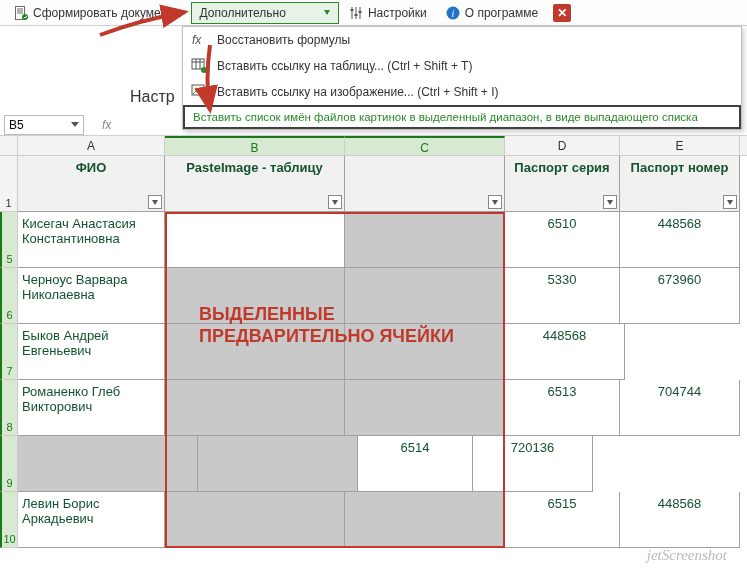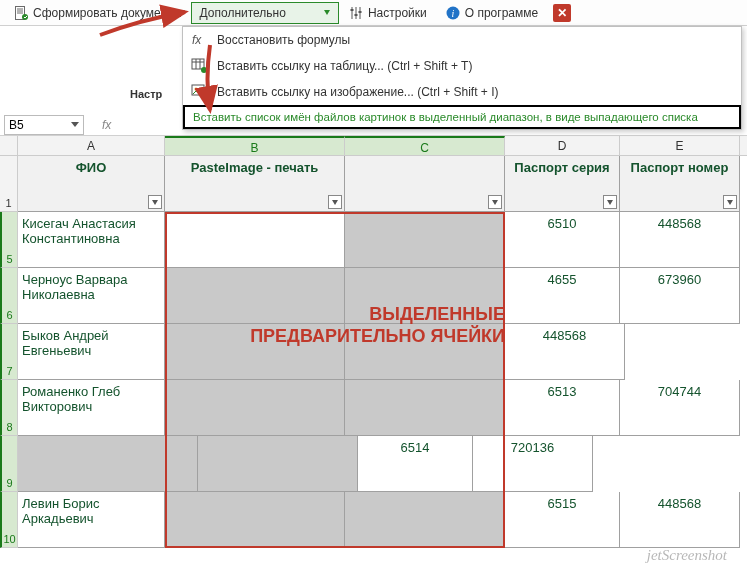--- a/index.html
+++ b/index.html
@@ -60,28 +60,28 @@
   }
   .dd-item {
     display: flex;
     align-items: center;
     gap: 8px;
     padding: 4px 8px;
     cursor: pointer;
     color: #333;
   }
   .dd-item.highlighted {
-    border: 2px solid #000000;
+    border: 2px solid #404040;
     color: #2a8a2a;
     font-size: 11.5px;
   }
   .dd-item .icon { width: 18px; height: 18px; flex-shrink:0; }
   
   .settings-label {
-    position:absolute; left:130px; top:88px; font-size:11px; color:#333;font-weight:bold;
+    position:absolute; left:130px; top:88px; font-size:16px; color:#333;
   }
   
   .fbar {
     display:flex;
     align-items:center;
     height:22px;
     border-bottom:1px solid #d0d0d0;
     position:absolute; top:114px; left:0; right:0;
     background:#fff;
   }
@@ -143,22 +143,23 @@
     content:""; width:0;height:0;border-left:3px solid transparent;border-right:3px solid transparent;border-top:5px solid #555;
   }
   
   .sel-border {
     position:absolute; border:2px solid #c0392b; pointer-events:none;
     z-index:10;
   }
   .sel-fill { background:#c9c9c9; }
   .overlay-text {
     position:absolute; z-index:11; color:#c0392b; font-weight:bold;
-    font-size:18px; text-align:right; pointer-events:none;
+    font-size:18px; text-align:left; pointer-events:none;
     line-height:1.2;
+    padding-left:34px;
   }
   
   .arrow-svg { position:absolute; z-index:60; pointer-events:none; }
   
   .watermark {
     position:absolute; right:20px; bottom:24px; color:#888; font-style:italic;
     font-family: 'Brush Script MT', cursive; font-size:15px; opacity:0.6; z-index:100;
   }
   
   svg { display:block; }
@@ -263,21 +264,21 @@
 
 <div class="grid">
 
   <div class="row header-row">
     <div class="rownum">1</div>
     <div class="cell hdr-cell cA">
       <span>ФИО</span>
       <span class="filter"></span>
     </div>
     <div class="cell hdr-cell cB">
-      <span>PasteImage - печать</span>
+      <span>PasteImage - таблицу</span>
       <span class="filter"></span>
     </div>
     <div class="cell hdr-cell cC">
       <span class="filter"></span>
     </div>
     <div class="cell hdr-cell cD">
       <span>Паспорт серия</span>
       <span class="filter"></span>
     </div>
     <div class="cell hdr-cell cE">
@@ -293,21 +294,21 @@
         <div class="cell cB "></div>
         <div class="cell cC sel-fill"></div>
         <div class="cell cD">6510</div>
         <div class="cell cE">448568</div>
       </div>
       <div class="row">
         <div class="rownum sel">6</div>
         <div class="cell cA">Черноус Варвара Николаевна</div>
         <div class="cell cB sel-fill"></div>
         <div class="cell cC sel-fill"></div>
-        <div class="cell cD">4655</div>
+        <div class="cell cD">5330</div>
         <div class="cell cE">673960</div>
       </div>
       <div class="row">
         <div class="rownum sel">7</div>
         <div class="cell cA">Быков Андрей Евгеньевич</div>
         <div class="cell cB sel-fill"></div>
         <div class="cell cC sel-fill"></div>
         <div class="cell cE">448568</div>
       </div>
       <div class="row">

